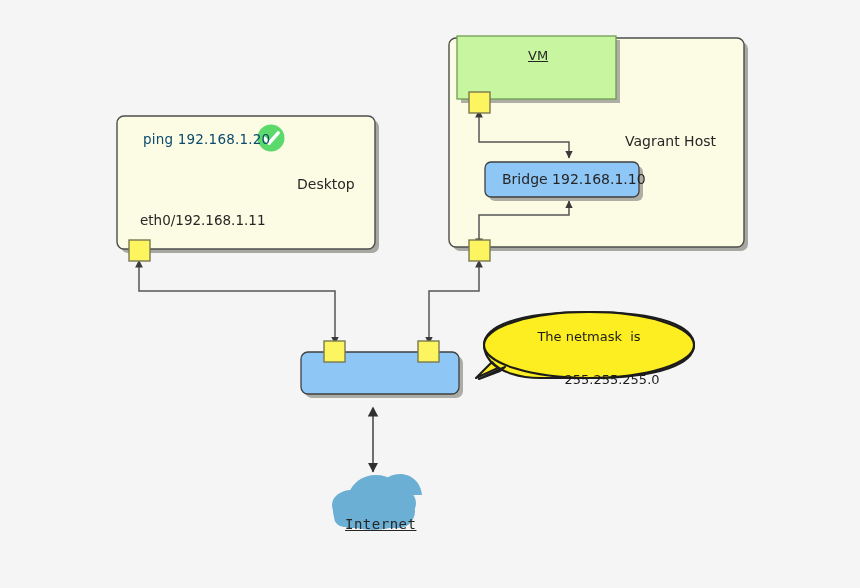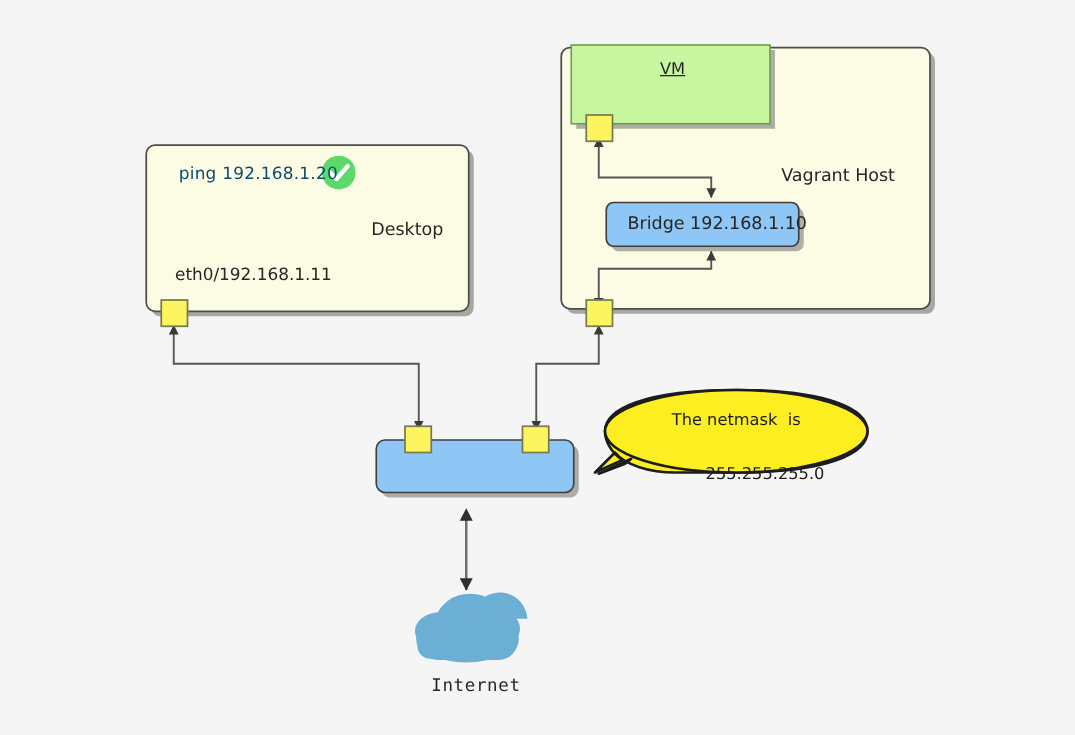--- a/index.html
+++ b/index.html
@@ -180,19 +180,19 @@
   <div class="lbl lbl-eth0" style="left:140px; top:212px;">eth0/192.168.1.11</div>
 
   <div class="lbl lbl-vm" style="left:528px; top:48px;text-decoration:underline;">VM</div>
 
 
   <div class="lbl lbl-vagrant" style="left:625px; top:133px;">Vagrant Host</div>
 
   <div class="lbl lbl-bridge" style="left:502px; top:171px;">Bridge 192.168.1.10</div>
 
 
-  <div class="lbl lbl-internet" style="left:345px; top:541px;">Internet</div>
+  <div class="lbl lbl-internet" style="left:345px; top:516px;text-decoration:underline;">Internet</div>
 
   <div class="bubble-text" style="left:489px; top:328px; width:200px;">The netmask  is</div>
 
   <div class="bubble-text" style="left:512px; top:346px; width:200px;margin-top:25px;">255.255.255.0</div>
 
 </div>
 
 </body></html>

